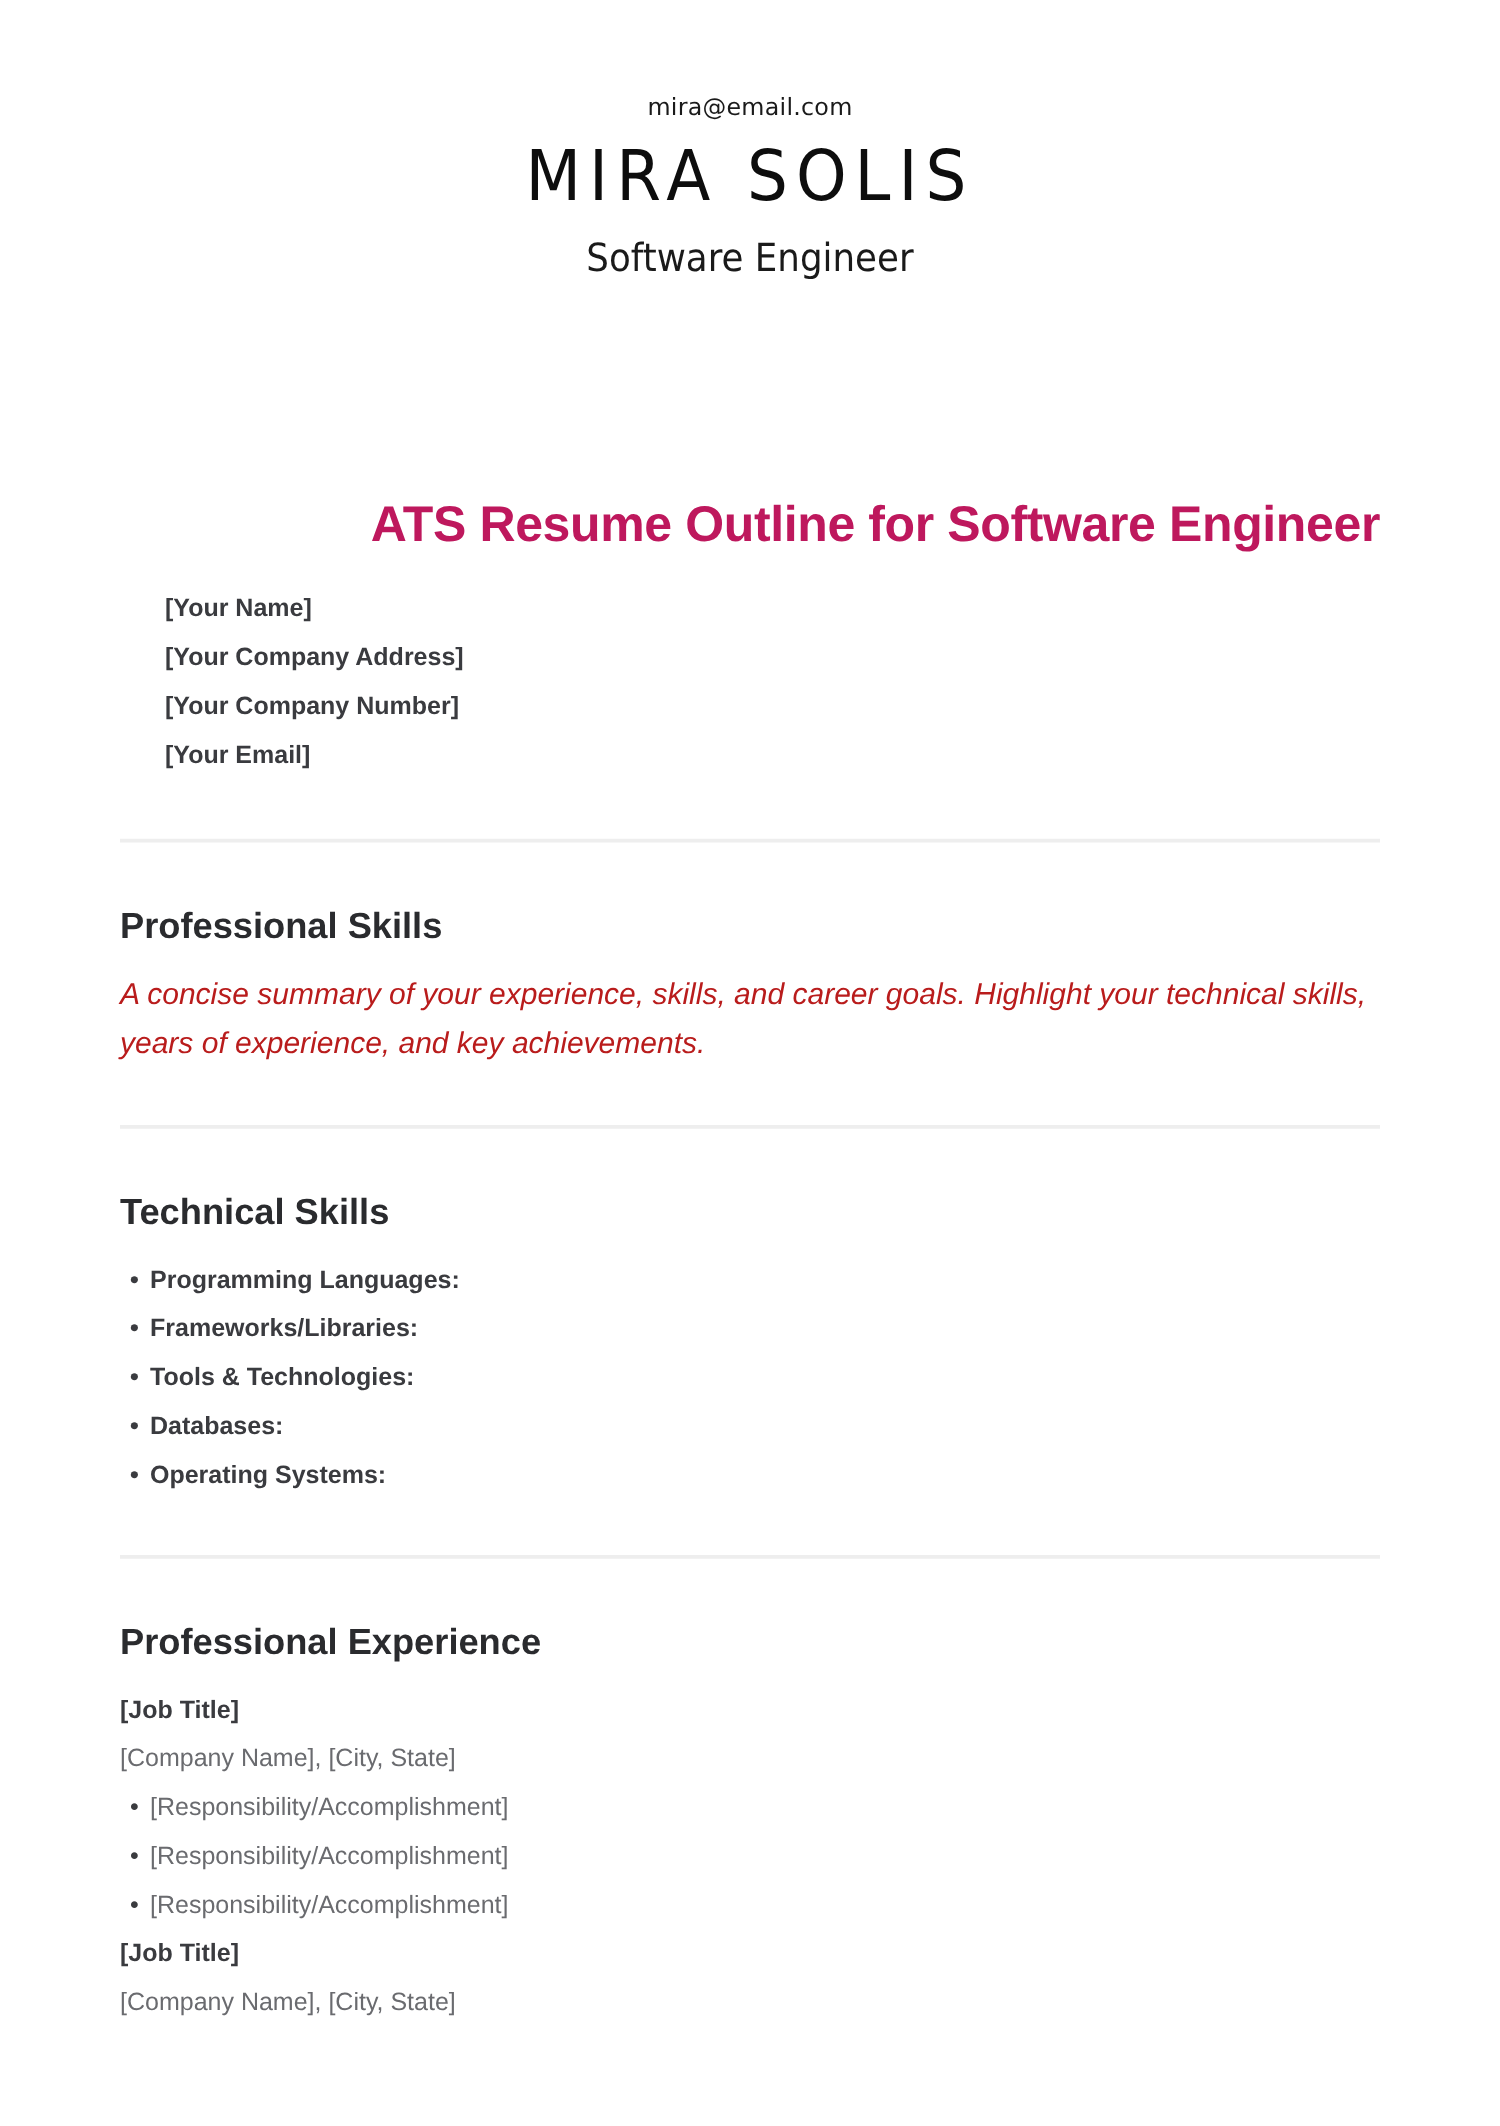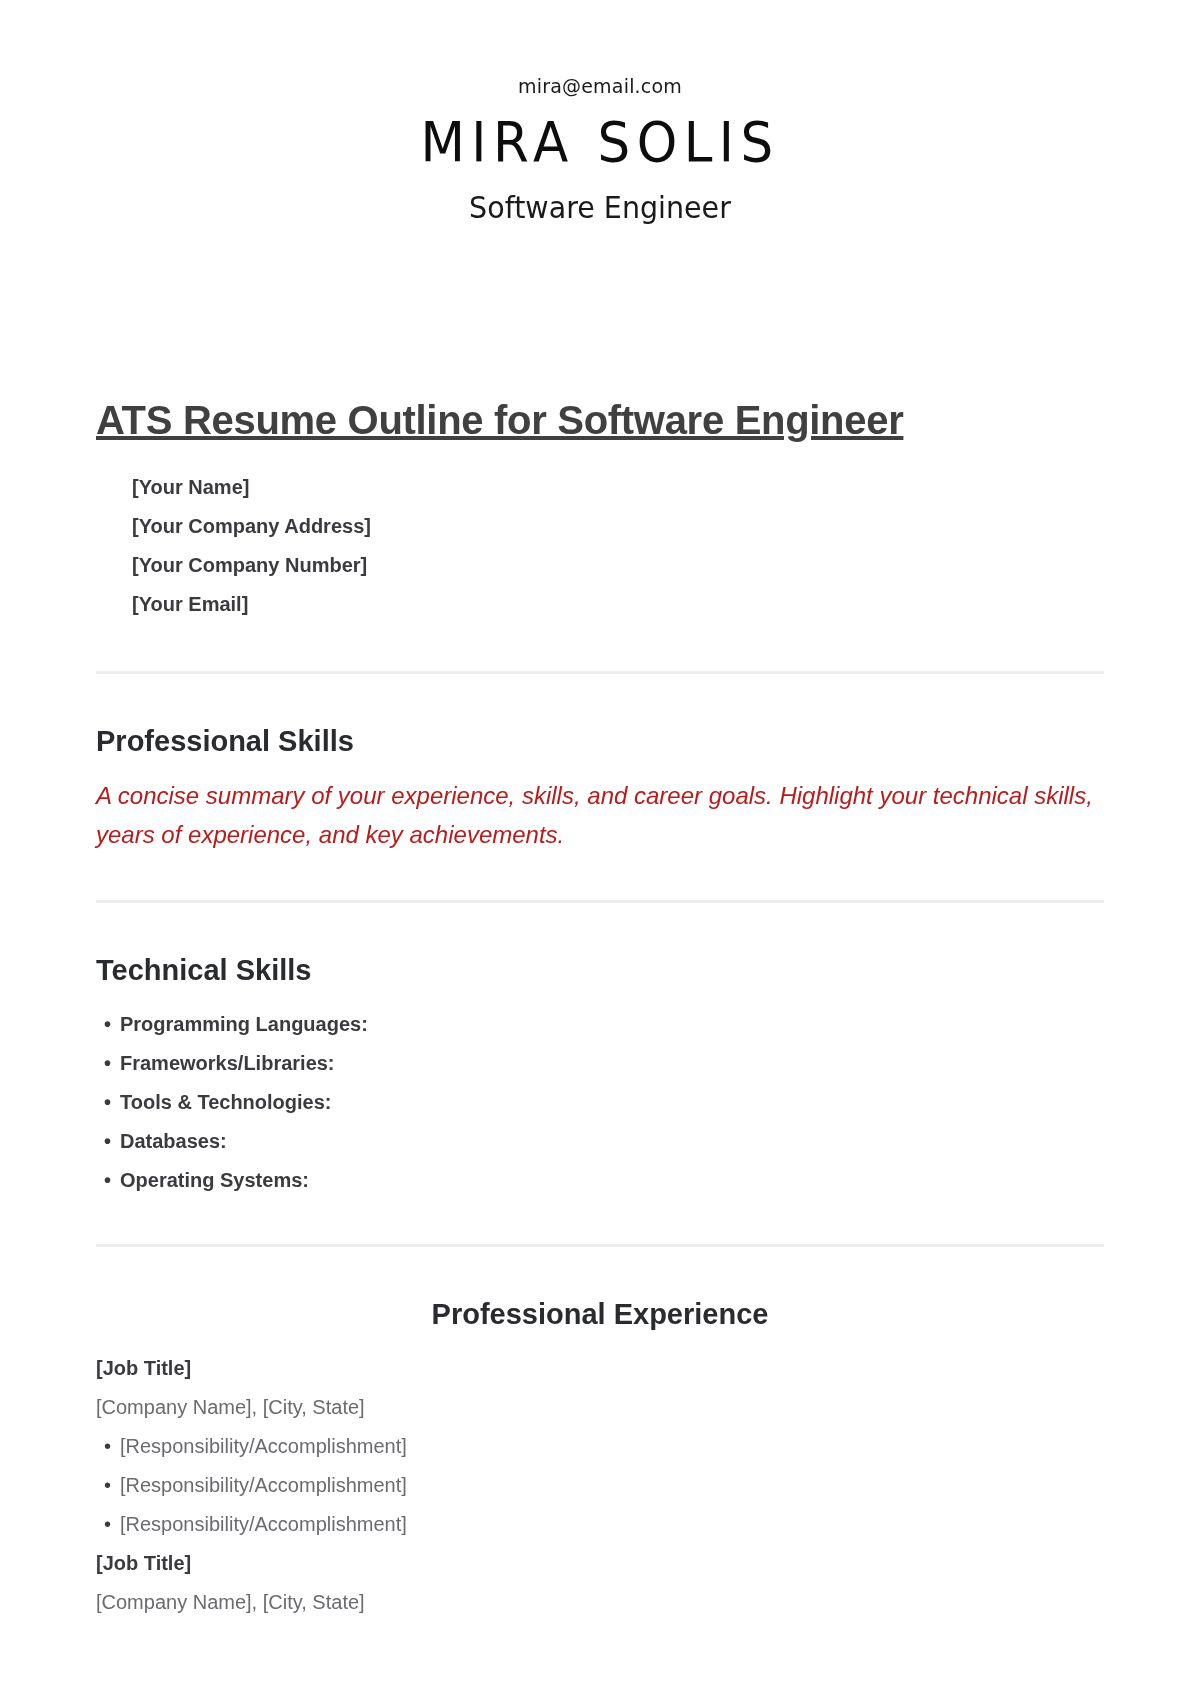--- a/index.html
+++ b/index.html
@@ -43,27 +43,26 @@
       margin-top: 12px;
       transform: scaleX(0.92);
     }
     .doc {
       position: absolute;
       left: 96px;
       width: 1008px;
       top: 392px;
     }
     .doc-title {
-      text-align: left;
+      text-align: right;
       font-size: 40px;
       font-weight: bold;
-      color: #404040;
+      color: #be185d;
       line-height: 56px;
       letter-spacing: -0.3px;
-      text-decoration: underline;
     }
     .line {
       font-size: 20px;
       line-height: 39px;
     }
     .bold { font-weight: bold; color: #3a3b3f; }
     .muted { color: #6a6b6f; }
     .contact-block { margin-top: 20px; margin-left: 36px; }
     .divider {
       height: 3px;
@@ -126,21 +125,21 @@
   <ul class="bullets" style="margin-top:15px;">
     <li class="bold"><span class="dot">•</span><span>Programming Languages:</span></li>
     <li class="bold"><span class="dot">•</span><span>Frameworks/Libraries:</span></li>
     <li class="bold"><span class="dot">•</span><span>Tools &amp; Technologies:</span></li>
     <li class="bold"><span class="dot">•</span><span>Databases:</span></li>
     <li class="bold"><span class="dot">•</span><span>Operating Systems:</span></li>
   </ul>
 
   <div class="divider" style="margin-top:44px;"></div>
 
-  <div class="section-title" style="margin-top:47px;text-align:center;">Professional Experience</div>
+  <div class="section-title" style="margin-top:47px;">Professional Experience</div>
 
   <div style="margin-top:15px;">
     <div class="line bold">[Job Title]</div>
     <div class="line muted">[Company Name], [City, State]</div>
     <ul class="bullets muted">
       <li><span class="dot" style="color:#3a3b3f;">•</span><span>[Responsibility/Accomplishment]</span></li>
       <li><span class="dot" style="color:#3a3b3f;">•</span><span>[Responsibility/Accomplishment]</span></li>
       <li><span class="dot" style="color:#3a3b3f;">•</span><span>[Responsibility/Accomplishment]</span></li>
     </ul>
   </div>

